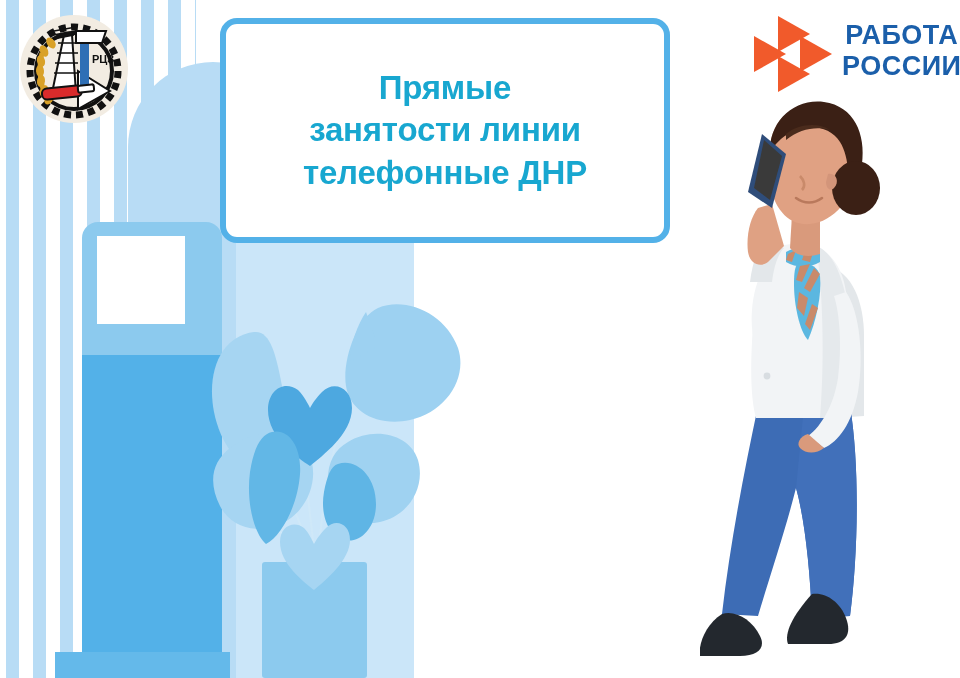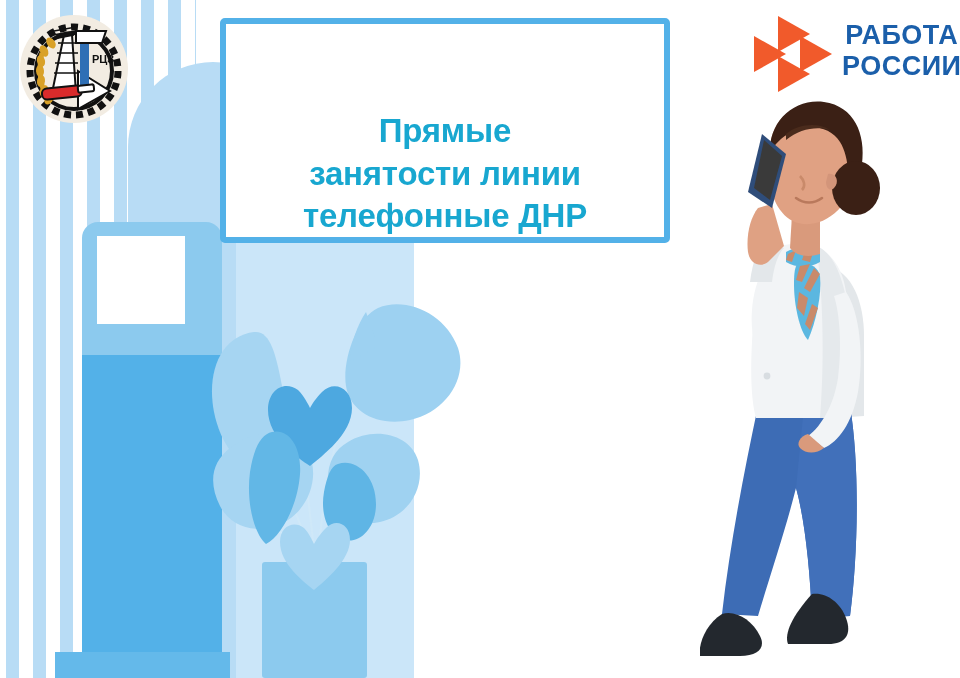--- a/index.html
+++ b/index.html
@@ -89,24 +89,24 @@
   
   .plant { position: absolute; left: 210px; top: 300px; width: 260px; height: 378px; }
 
   
   .title-card {
     position: absolute;
     left: 220px; top: 18px;
     width: 450px; height: 225px;
     background: #ffffff;
     border: 6px solid #53b1e8;
-    border-radius: 5px;
+    border-radius: 17px;
     box-sizing: border-box;
     display: flex;
-    align-items: flex-end;
+    align-items: center;
     justify-content: center;
   }
   .title-card-inner {
     text-align: center;
     color: #18a7d0;
     font-weight: bold;
     font-size: 33px;
     line-height: 1.28;
     letter-spacing: -0.2px;
     padding: 0 14px;

